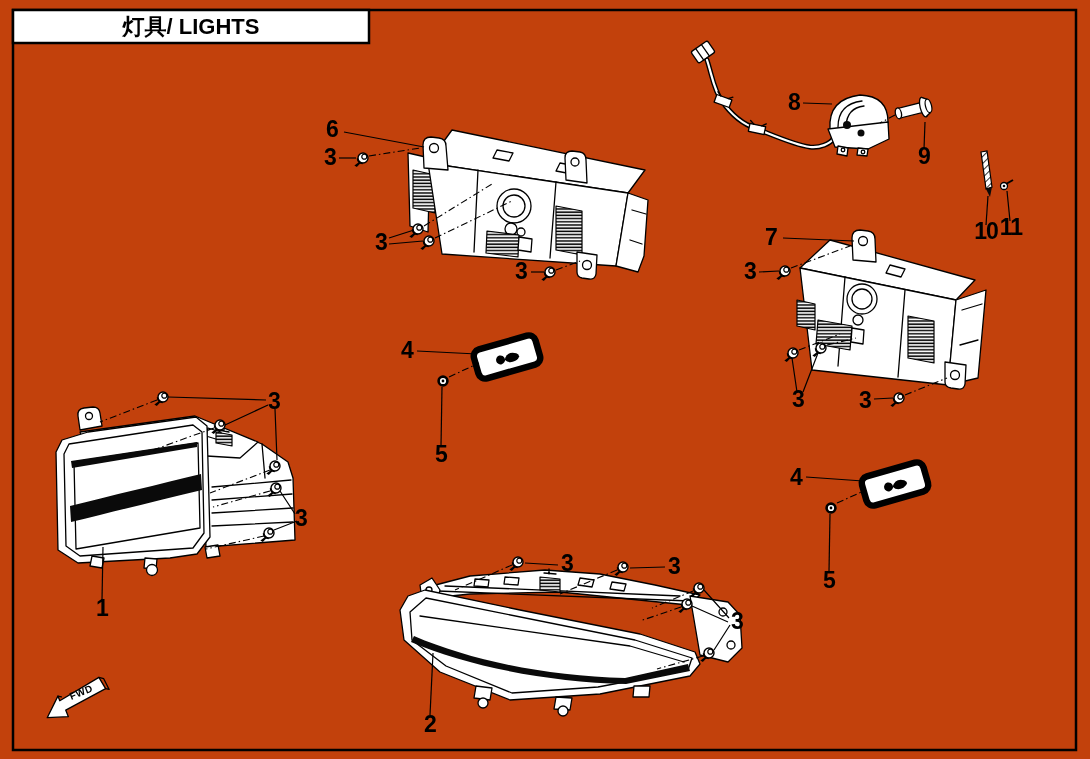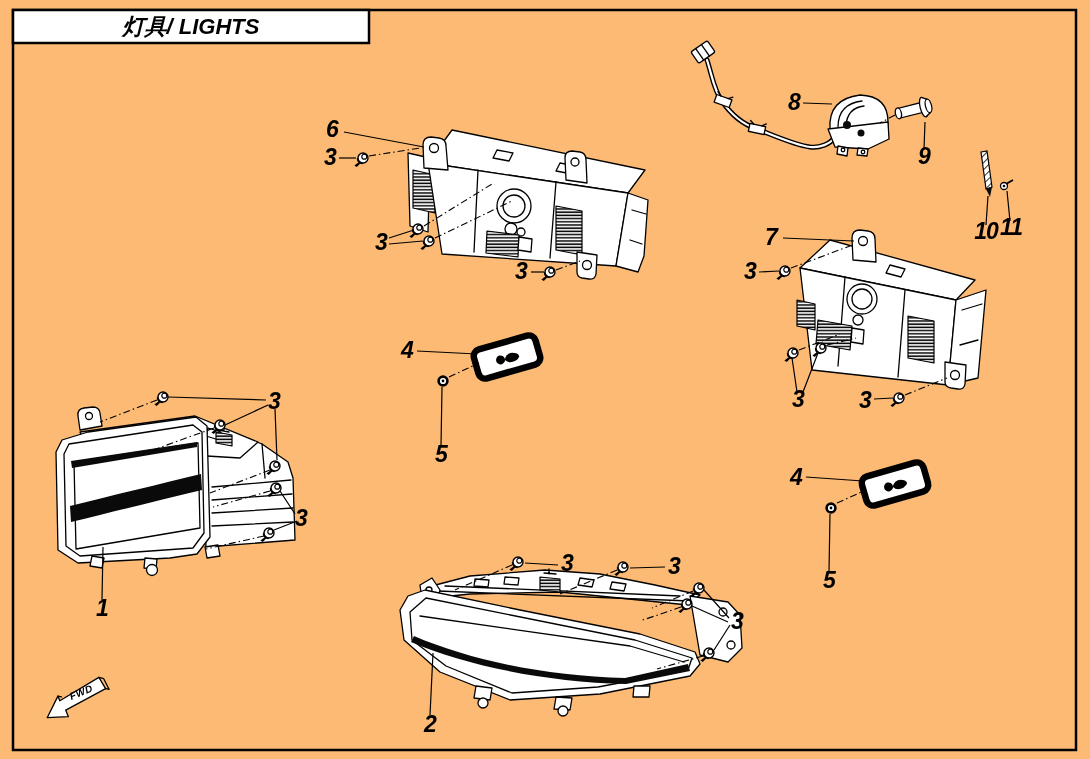--- a/index.html
+++ b/index.html
@@ -1,17 +1,17 @@
 <!DOCTYPE html>
 <html><head>
 <meta charset="utf-8">
 <style>
   html,body{margin:0;padding:0;background:#fff;}
-  .stage{position:relative;width:1090px;height:759px;background:#fdba74;overflow:hidden;
-         font-family:"Liberation Sans",sans-serif;font-style:italic;}
+  .stage{position:relative;width:1090px;height:759px;background:#c2410c;overflow:hidden;
+         font-family:"Liberation Sans",sans-serif;}
   svg{position:absolute;left:0;top:0;}
   .ln{stroke:#000;stroke-width:1.3;fill:none;stroke-linejoin:round;stroke-linecap:round;}
   .fw{fill:#ffffff;stroke:#000;stroke-width:1.3;stroke-linejoin:round;}
   .fh{fill:url(#hatchH);stroke:#000;stroke-width:1.2;stroke-linejoin:round;}
   .fb{fill:#0a0a0a;stroke:none;}
   .leader{stroke:#000;stroke-width:1.2;fill:none;}
   .dd{stroke:#000;stroke-width:1.1;fill:none;stroke-dasharray:7 3 1.5 3;}
   .part-label{font-family:"Liberation Sans",sans-serif;font-size:23px;font-weight:bold;
               fill:#000;text-anchor:middle;letter-spacing:-1px;}
   .title-text{font-family:"Liberation Sans",sans-serif;font-size:22px;font-weight:bold;

